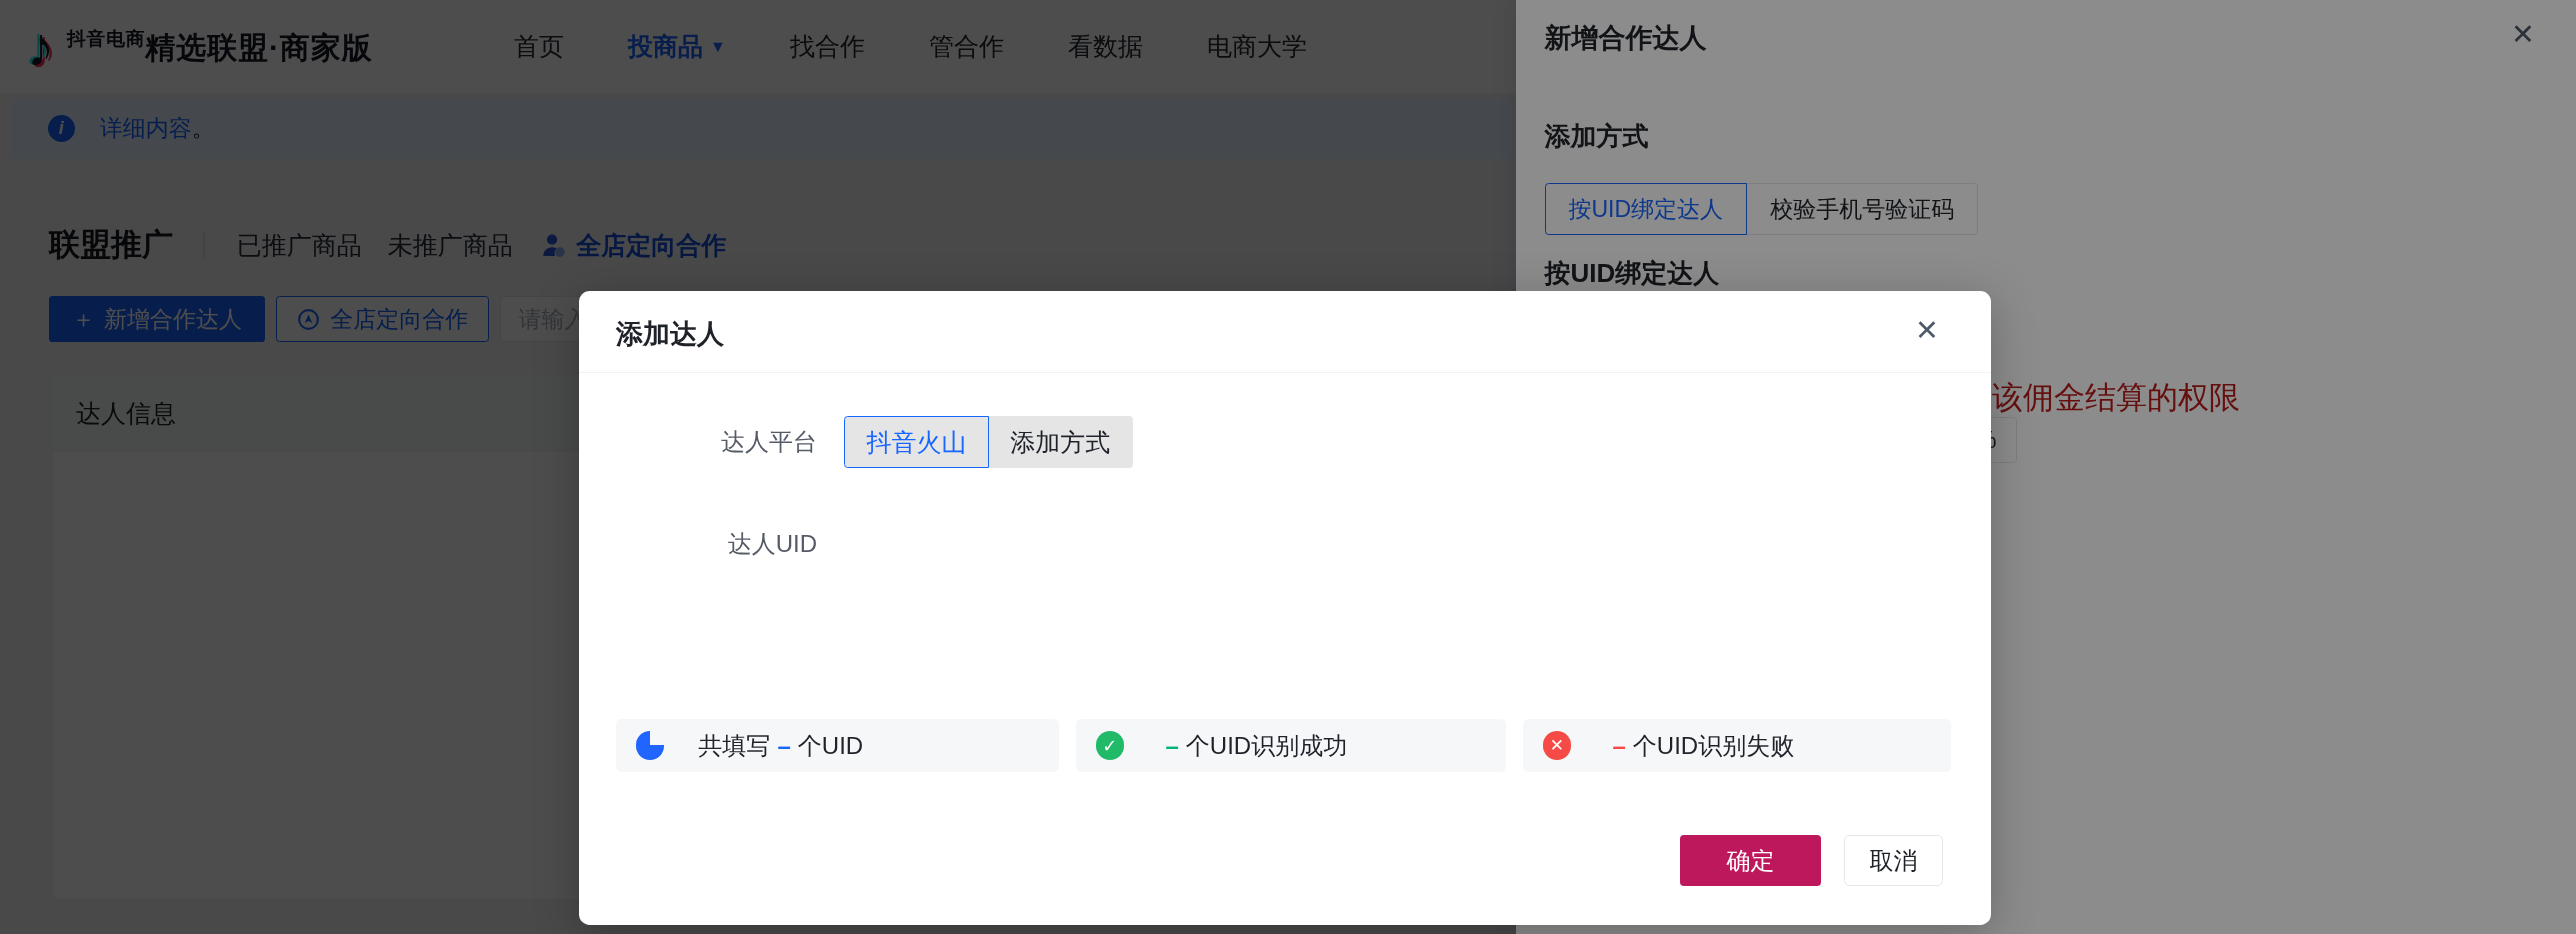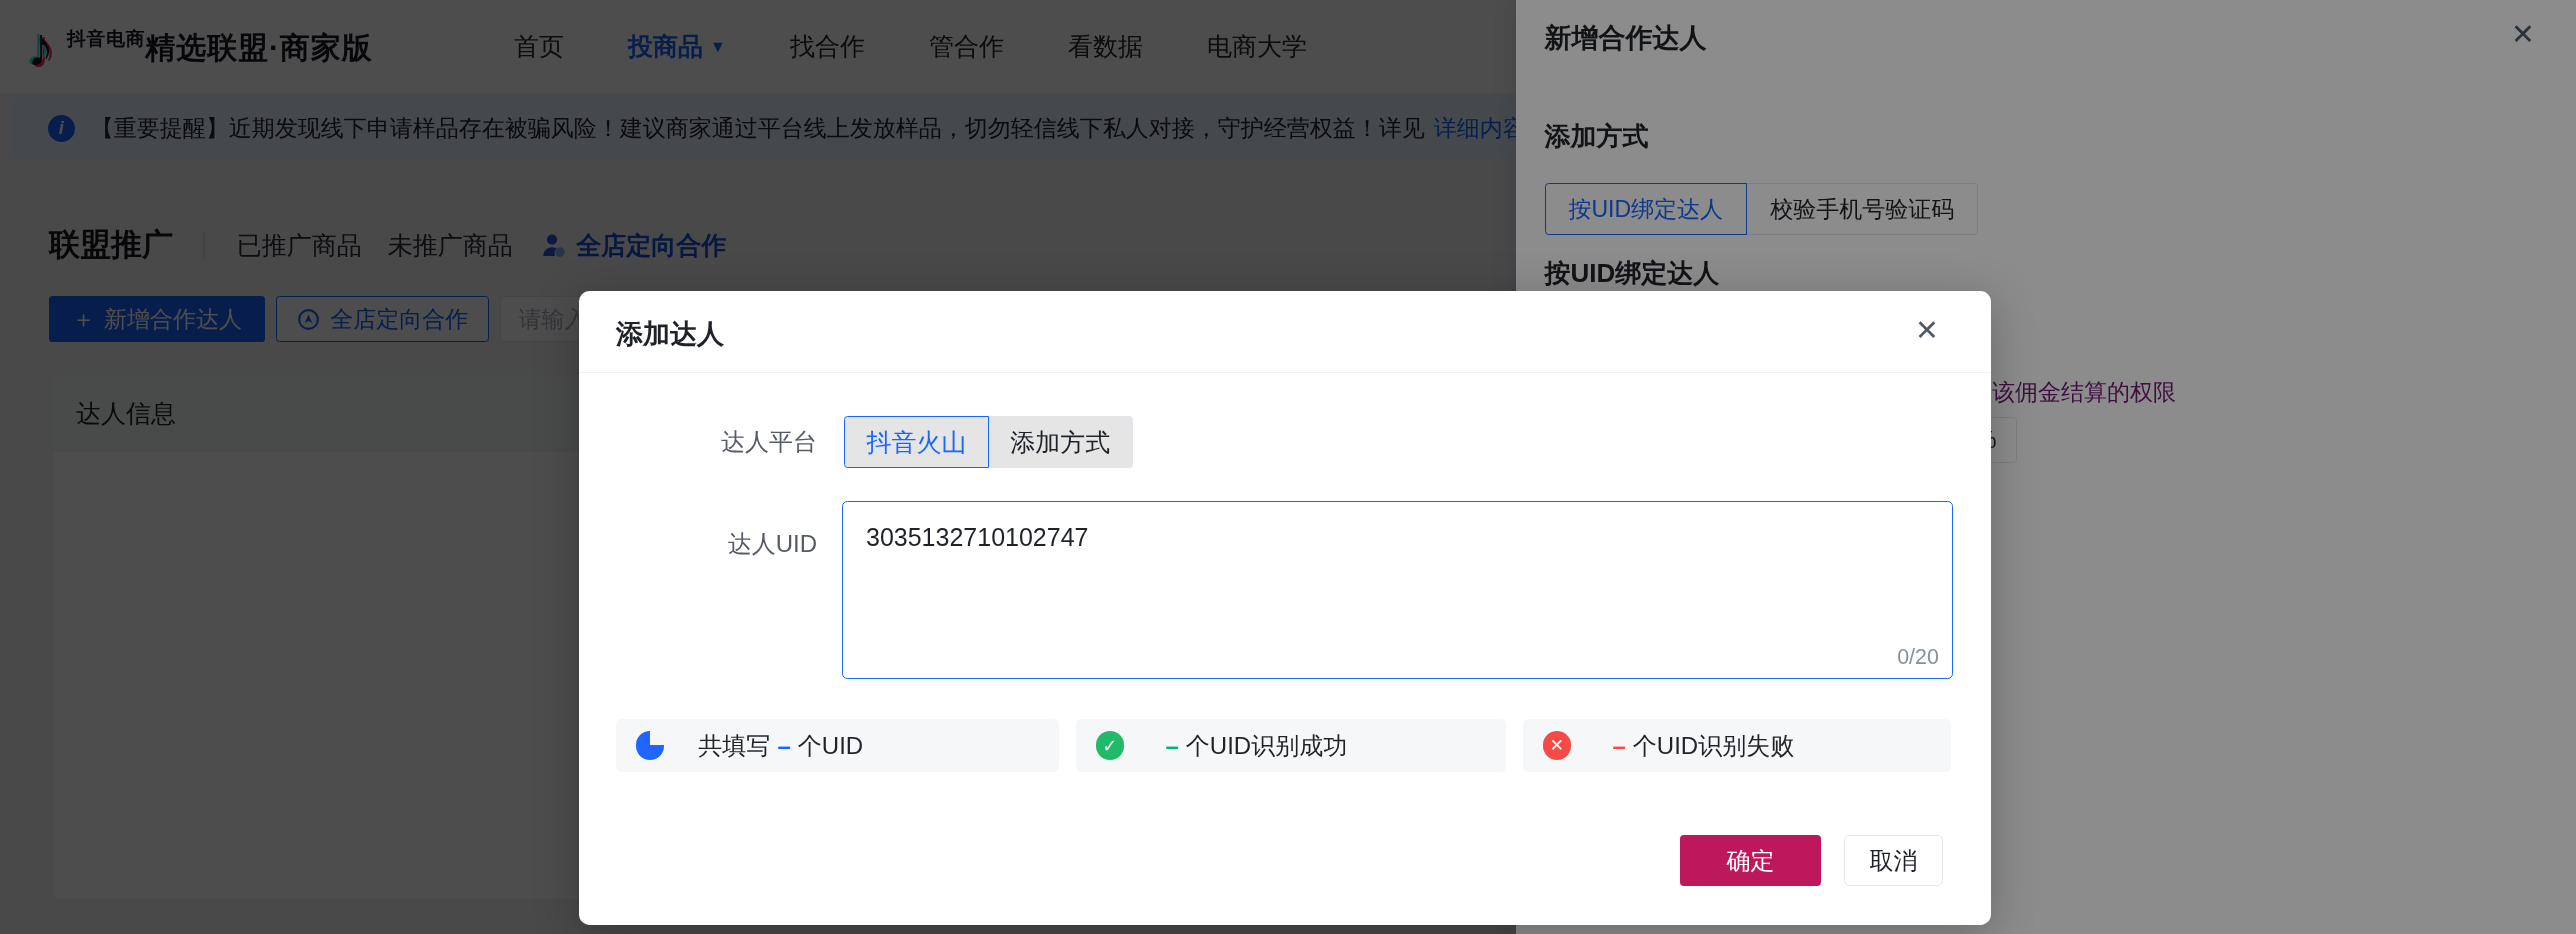--- a/index.html
+++ b/index.html
@@ -62,21 +62,21 @@
   .drawer-title { position:absolute; left:28.5px; top:19.6px; font-size:27px; font-weight:600; color:#1f2329; }
   .drawer-close { position:absolute; right:41px; top:19.6px; font-size:28.5px; color:#4e5969; cursor:pointer; line-height:1; }
   .drawer-label { position:absolute; left:28.5px; top:119px; font-size:26px; font-weight:600; color:#1f2329; }
   .drawer-segment { position:absolute; left:28.5px; top:183px; display:flex; }
   .seg-btn { height:52px; padding:0 23px; background:#fff; font-size:23px; display:flex; align-items:center;
              justify-content:center; cursor:pointer; border:0.9px solid #e5e6eb; color:#1f2329; }
   .drawer-segment .seg-btn:first-child { border-radius:3.6px 0 0 3.6px; }
   .drawer-segment .seg-btn:last-child { border-radius:0 3.6px 3.6px 0; margin-left:-0.9px; }
   .seg-btn.active { border:0.9px solid #1966ff; color:#1966ff; z-index:2; }
   .drawer-section { position:absolute; left:28.5px; top:256px; font-size:26px; font-weight:600; color:#1f2329; }
-  .drawer-fragment { position:absolute; left:476px; top:377px; font-size:23px; color:#701a75; }
+  .drawer-fragment { position:absolute; left:476px; top:377px; font-size:31px; color:#b91c1c; }
   .drawer-percent { position:absolute; left:403px; top:417px; width:98px; height:46px; border:0.9px solid #e5e6eb;
                     border-radius:3.6px; background:#fff; font-size:23px; color:#1f2329; line-height:45px;
                     text-align:right; padding-right:19.6px; }
 
   .overlay-2 { position:absolute; inset:0; background:rgba(0,0,0,0.45); z-index:30; }
 
   .modal { position:absolute; left:579px; top:291px; width:1412px; height:634px; background:#ffffff;
            border-radius:10.7px; z-index:40; box-shadow:0 9px 45px rgba(0,0,0,0.25); }
   .modal-header { position:absolute; left:0; top:0; width:100%; height:82px; border-bottom:0.9px solid #f0f2f5; }
   .modal-title { position:absolute; left:37px; top:25px; font-size:27px; font-weight:600; color:#1f2329; }
@@ -156,21 +156,20 @@
             <span>看数据</span>
           </div>
         <div class="nav-item">
             <span>电商大学</span>
           </div>
       </div>
     </div>
 
     <div class="banner">
       <span class="info-icon">i</span>
-      <span class="banner-text">【重要提醒】近期发现线下申请样品存在被骗风险！建议商家通过平台线上发放样品，切勿轻信线下私人对接，守护经营权益！详见</span>
       <span class="banner-link">详细内容</span>
       <span class="banner-suffix">。</span>
     </div>
 
     <div class="title-row">
       <span class="page-title">联盟推广</span>
       <span class="title-divider"></span>
       <div class="page-tabs">
         <div class="page-tab">
             <span>已推广商品</span>
@@ -251,24 +250,20 @@
             <span>抖音火山</span>
           </div>
         <div class="ptab">
             <span>添加方式</span>
           </div>
       </div>
     </div>
 
     <div class="form-row row-uid">
       <div class="form-label">达人UID</div>
-      <div class="uid-wrap">
-        <textarea class="uid-textarea" style="">3035132710102747</textarea>
-        <span class="uid-counter">0/20</span>
-      </div>
     </div>
 
     <div class="stats-row">
       <div class="stat-box b1">
         <span class="pie-icon"></span>
         <span class="stat-text">
           <span>共填写</span>
           <span class="stat-dash">–</span>
           <span>个UID</span>
         </span>

